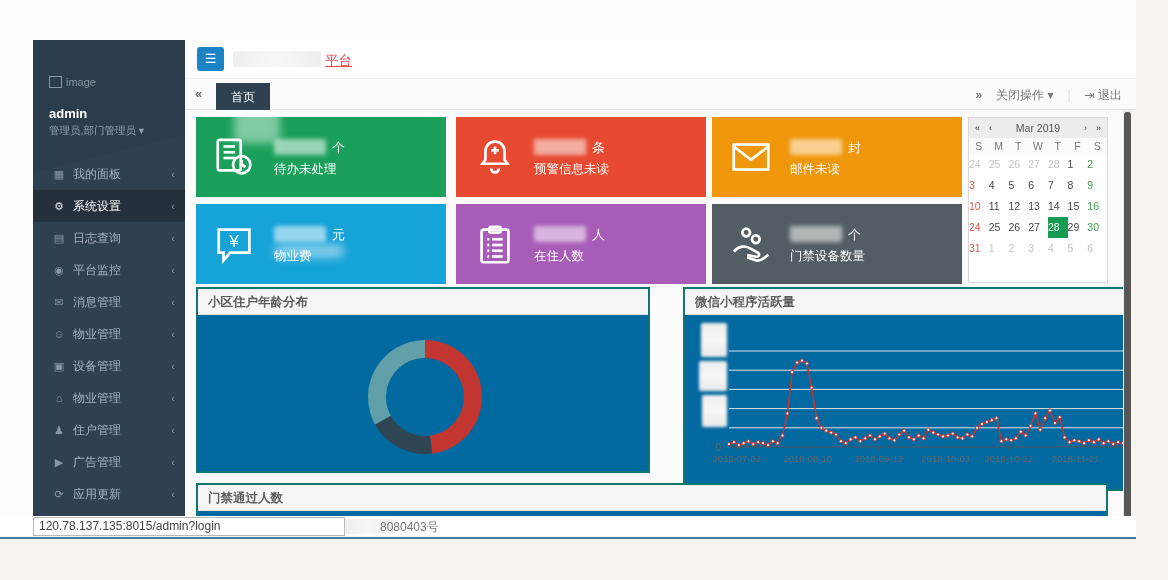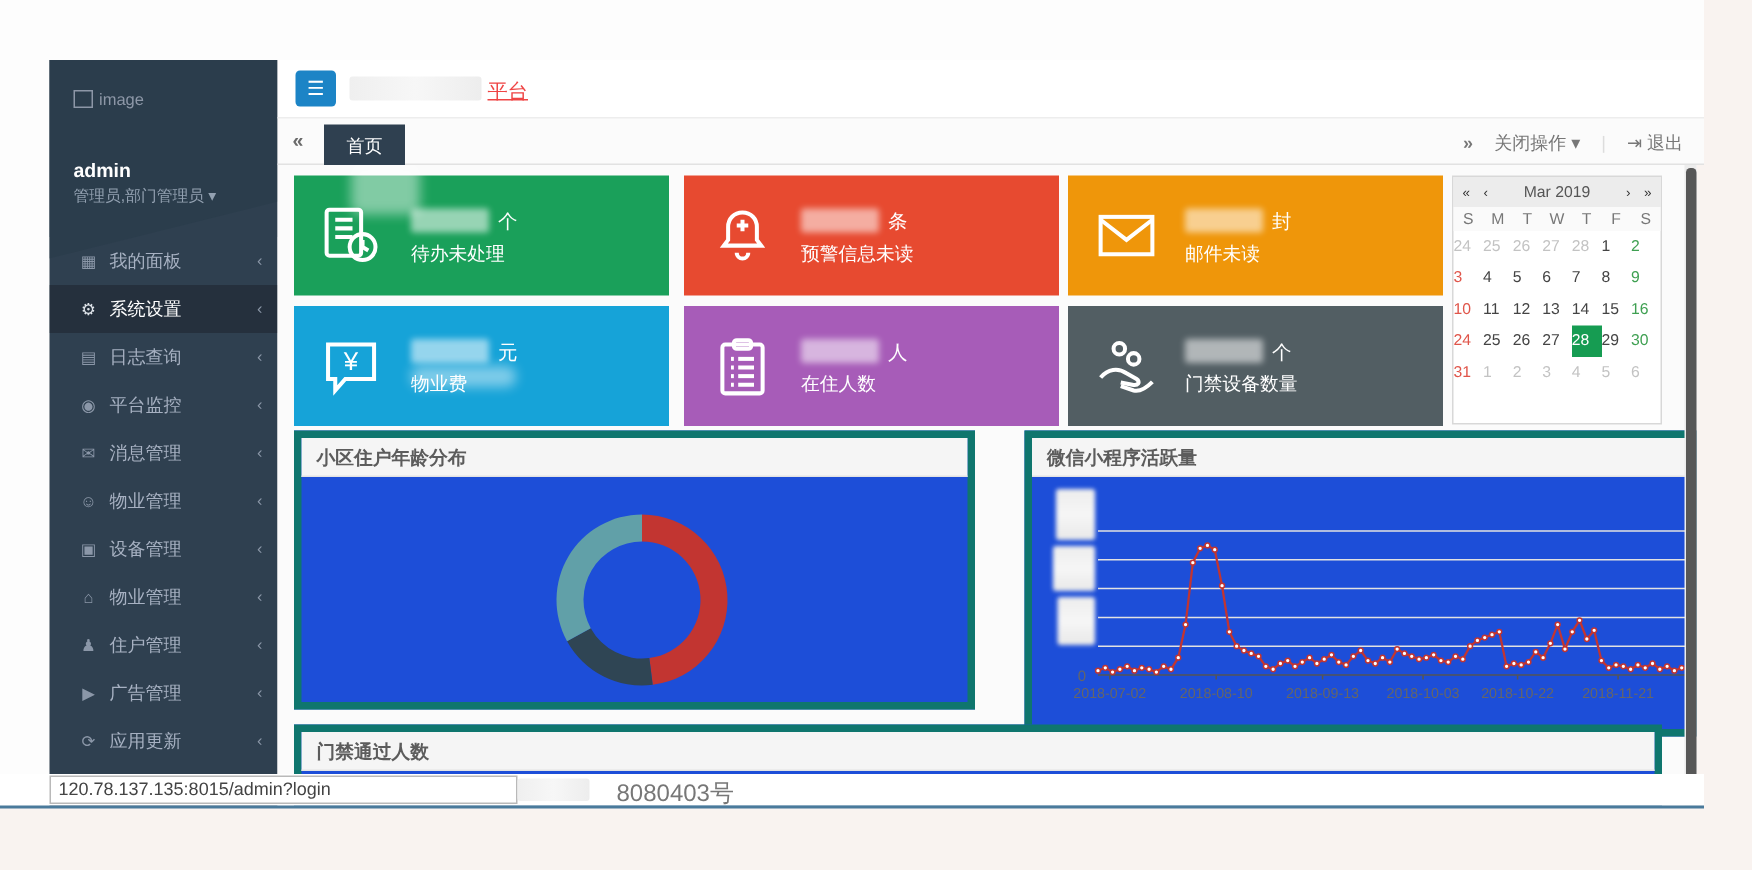--- a/index.html
+++ b/index.html
@@ -9,21 +9,21 @@
 
   
   #top-strip { left:0; top:0; width:1136px; height:40px; background:#fdfdfd; }
   #left-strip { left:0; top:40px; width:33px; height:498px; background:#fdfdfd; }
 
   
   #sidebar { left:33px; top:40px; width:152px; height:497px; background:#2f4050; overflow:hidden; }
   #profile { position:relative; height:118px; background:#2f4050; }
   #profile:before { content:""; position:absolute; left:-30px; top:-40px; width:220px; height:150px;
     background:#283a49; transform:rotate(-14deg); opacity:.55; }
-  .imgph { position:absolute; left:16px; top:20px; color:#8d97a7; font-size:11px; }
+  .imgph { position:absolute; left:16px; top:36px; color:#8d97a7; font-size:11px; }
   .imgph .box { display:inline-block; width:13px; height:12px; border:1px solid #8d97a7; margin-right:4px; vertical-align:-2px; }
   .uname { position:absolute; left:16px; top:66px; color:#fff; font-size:13px; font-weight:bold; }
   .urole { position:absolute; left:16px; top:84px; color:#93a1b1; font-size:10.5px; }
   .menu-item { position:relative; height:32px; line-height:32px; padding-left:18px; color:#a7b1c2; font-size:12px; cursor:pointer; }
   .menu-item .mi { display:inline-block; width:16px; color:#8b97a8; font-size:11px; margin-right:6px; text-align:center; }
   .menu-item .chev { position:absolute; right:10px; top:0; color:#8b97a8; font-size:11px; }
   .menu-item.active { background:#25303d; color:#ffffff; }
   .menu-item.active .mi { color:#dfe4ea; }
 
   
@@ -61,33 +61,33 @@
   #cal-days { display:flex; height:16px; line-height:16px; color:#777; background:#fafafa; }
   #cal-days div { flex:1; text-align:center; }
   .cal-row { display:flex; height:21px; line-height:21px; }
   .cal-cell { flex:1; text-align:left; color:#444; cursor:pointer; }
   .cal-cell.prev, .cal-cell.next { color:#c3c3c3; }
   .cal-cell.sun { color:#e0554a; }
   .cal-cell.sat { color:#3fa052; }
   .cal-cell.sel { background:#169c52; color:#fff; }
 
   
-  .panel { position:absolute; background:#1d4ed8; border:5px solid #0f766e; }
+  .panel { position:absolute; background:#0369a1; border:2px solid #0f766e; }
   .panel-h { height:26px; background:#f5f5f5; border-bottom:1px solid #e3e3e3; color:#5c5c5c; font-size:12.5px; font-weight:bold; line-height:26px; padding-left:10px; }
   #panel-age { left:11px; top:177px; width:454px; height:186px; }
   #panel-wx { left:498px; top:177px; width:450px; height:204px; }
   #panel-door { left:11px; top:373px; width:912px; height:54px; }
 
   .ylblur { position:absolute; background:linear-gradient(180deg,#ededed,#f6f6f6,#e9e9e9); filter:blur(1.5px); border-radius:2px; }
 
   
   #status-strip { left:0; top:516px; width:1136px; height:21px; background:#fff; }
   #url-tip { left:33px; top:517px; width:312px; height:19px; background:#fff; border:1px solid #b9b9b9; font-size:12px; color:#444; line-height:17px; padding-left:5px; }
   #footer-blur { left:345px; top:519px; width:48px; height:15px; }
-  #footer-num { left:411px; top:519px; font-size:16px; color:#777; }
+  #footer-num { left:380px; top:519px; font-size:12px; color:#777; }
   #bottom-line { left:0; top:537px; width:1136px; height:2px; background:#4a7a9b; }
 </style>
 </head>
 <body>
 
 <div id="stage">
   <div class="abs" id="top-strip"></div>
   <div class="abs" id="left-strip"></div>
 
   <div class="abs" id="sidebar">

